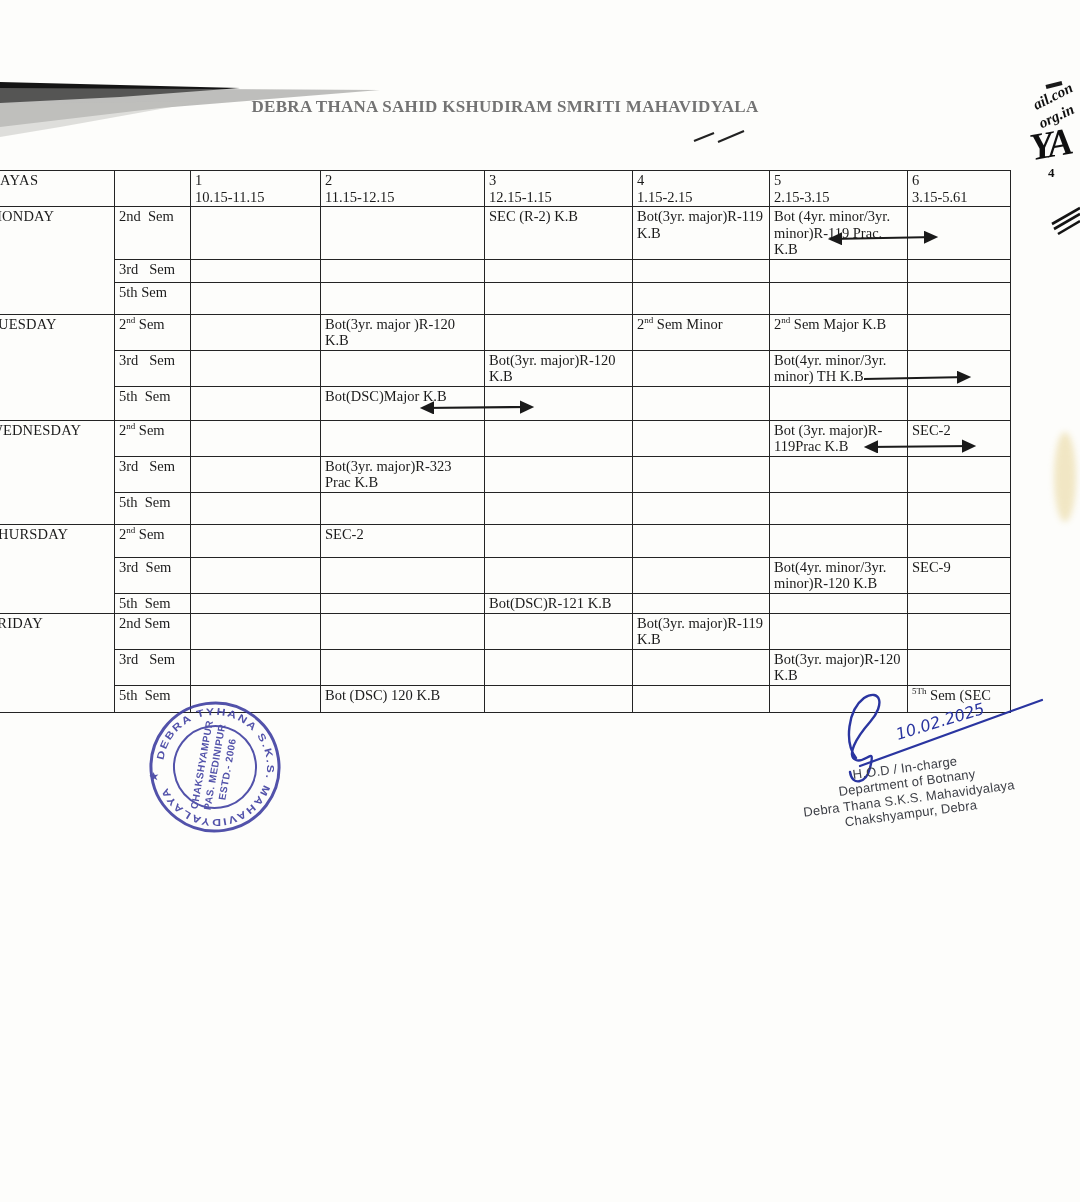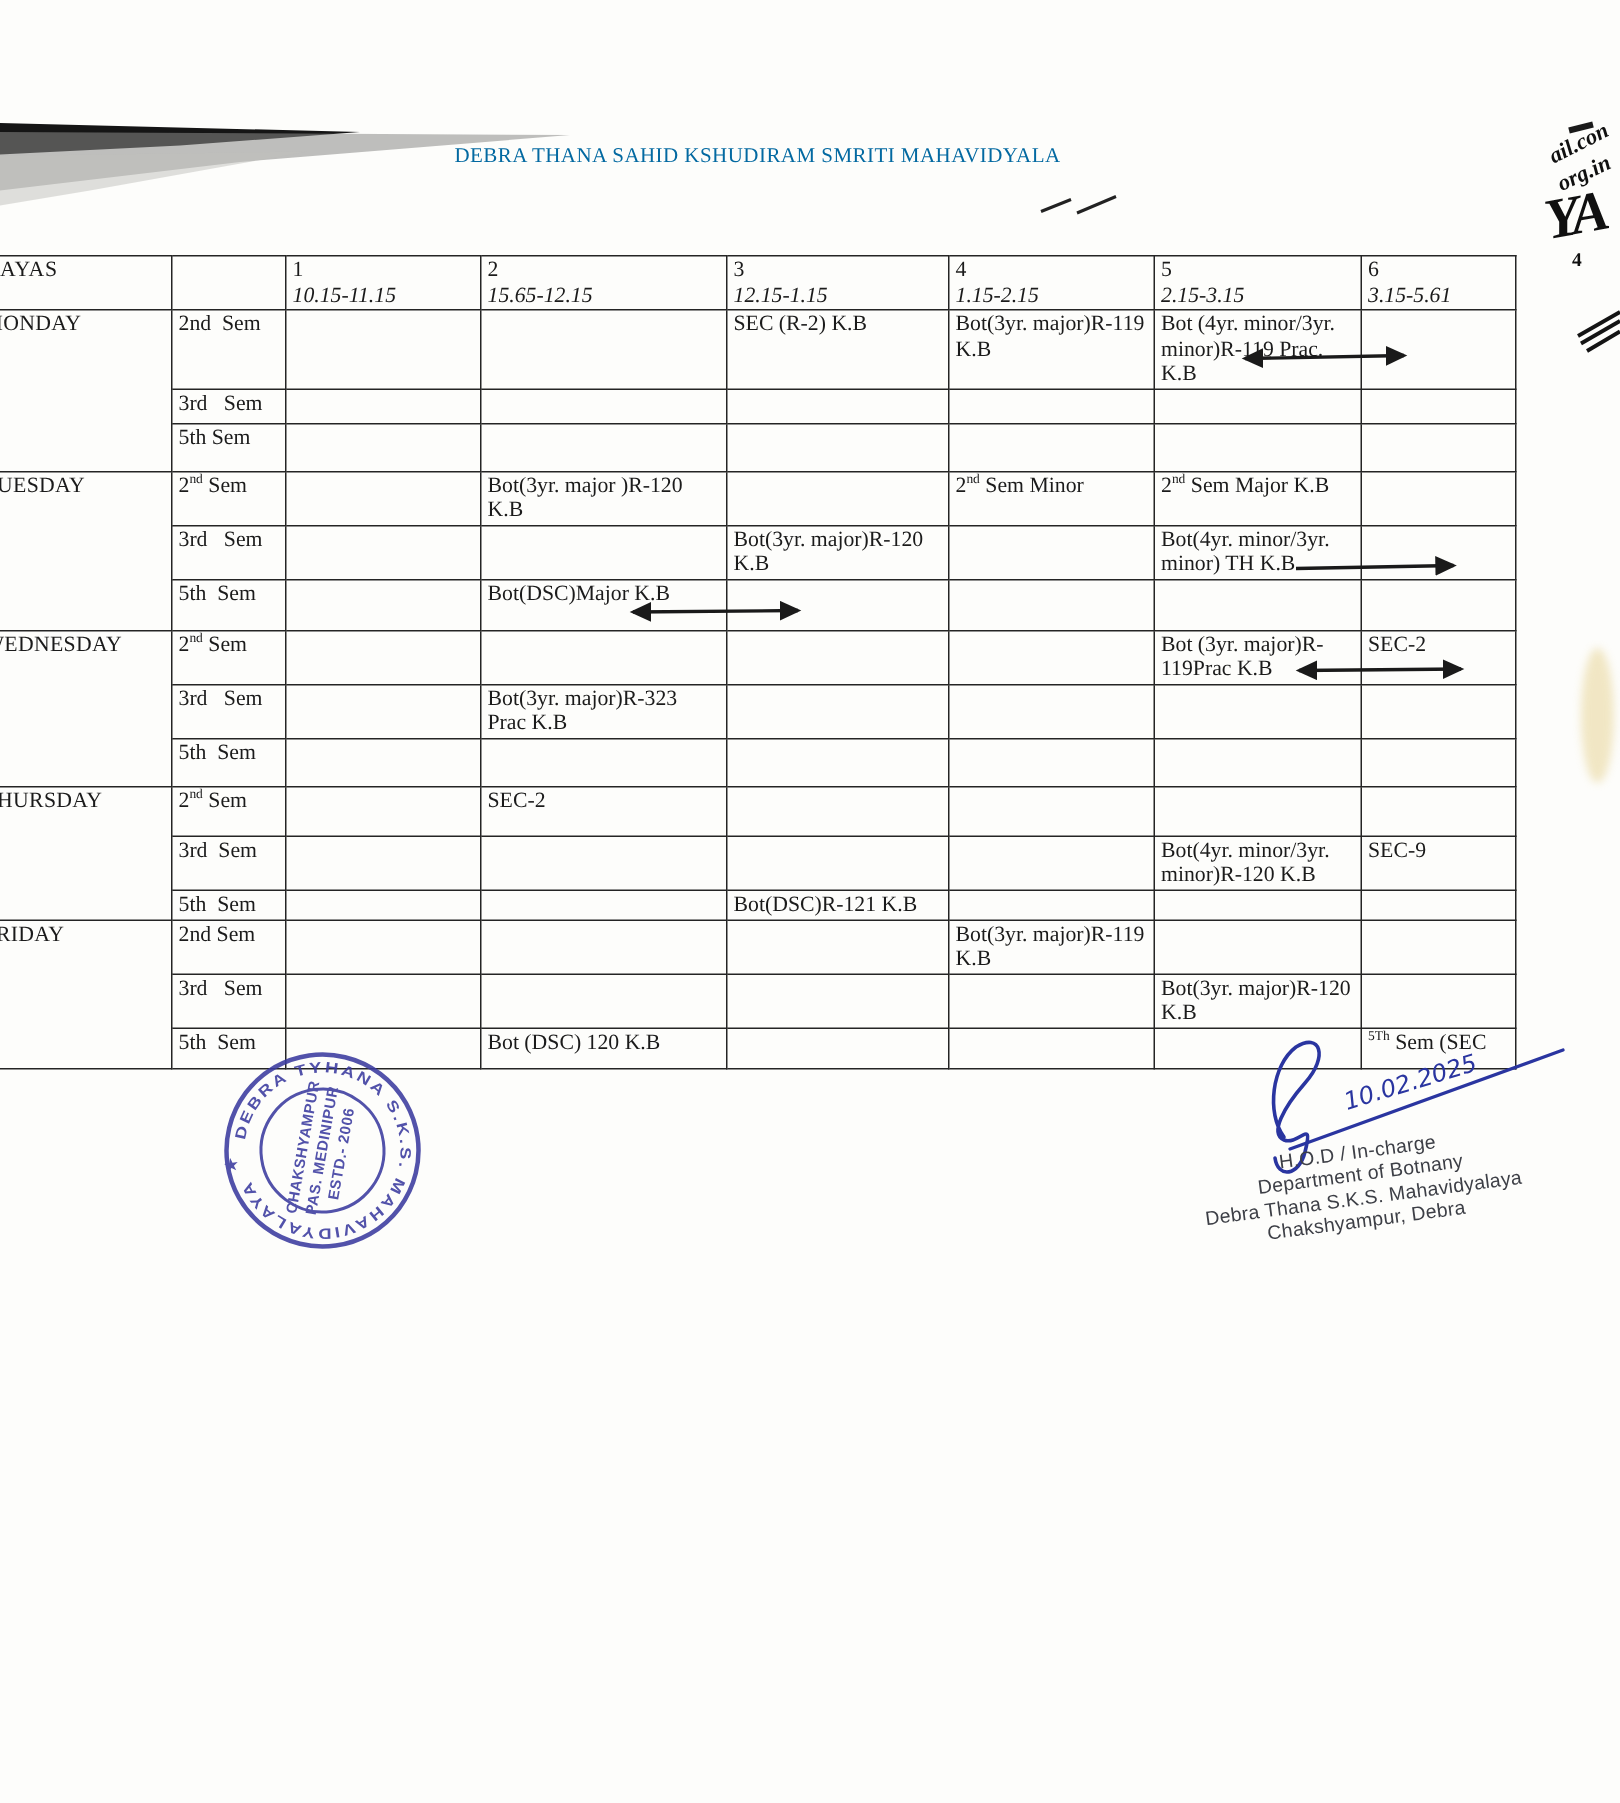--- a/index.html
+++ b/index.html
@@ -1,29 +1,29 @@
 <!DOCTYPE html>
 <html><head>
 <meta charset="utf-8">
 <style>
   html,body{margin:0;padding:0;}
   body{background:#e8e8e8;}
   .page{position:relative;width:1080px;height:1202px;background:#fdfdfb;overflow:hidden;
         font-family:"Liberation Serif", serif;color:#1b1b1b;}
   
   .title-wrap{position:absolute;left:0;top:94px;width:1010px;text-align:center;}
-  .title-line{font-weight:normal;font-size:14px;letter-spacing:.3px;line-height:1.55;color:#0369a1;}
+  .title-line{font-weight:bold;font-size:17px;letter-spacing:.3px;line-height:1.55;color:#737373;}
   
   .sheet{position:absolute;left:-16px;top:170px;}
   table.routine{border-collapse:collapse;table-layout:fixed;width:1026px;background:transparent;}
   table.routine td, table.routine th{border:1.6px solid #242424;vertical-align:top;overflow:hidden;
         font-size:14.5px;line-height:1.14;padding:1px 4px;text-align:left;font-weight:normal;}
   th.h{font-weight:bold;text-align:center;font-size:14.5px;padding-top:2px;}
   th.h .num{display:block;}
-  th.h .time{display:block;font-style:italic;}
+  th.h .time{display:block;}
   th.days-h{font-weight:bold;text-align:center;font-size:15.5px;letter-spacing:.5px;vertical-align:top;padding-top:3px;}
   td.day{font-weight:bold;font-size:15.5px;padding-left:5px;padding-top:3px;letter-spacing:.2px;white-space:nowrap;}
   td.sem{font-size:15px;padding-left:5px;padding-top:3px;white-space:pre-wrap;margin-top:44px;}
   td.c{font-size:14.5px;}
   td.vmid{vertical-align:middle;}
   sup{font-size:.62em;vertical-align:super;line-height:0;}
   
   .overlay{position:absolute;left:0;top:0;pointer-events:none;}
   
   .artifact{position:absolute;pointer-events:none;}
@@ -78,21 +78,21 @@
       <tbody>
           <tr style="height:35px">
         <th class="days-h">DAYAS</th>
         <th></th>
         <th class="h">
               <span class="num">1</span>
               <span class="time">10.15-11.15</span>
             </th>
         <th class="h">
               <span class="num">2</span>
-              <span class="time">15.65-12.15</span>
+              <span class="time">11.15-12.15</span>
             </th>
         <th class="h">
               <span class="num">3</span>
               <span class="time">12.15-1.15</span>
             </th>
         <th class="h">
               <span class="num">4</span>
               <span class="time">1.15-2.15</span>
             </th>
         <th class="h">

